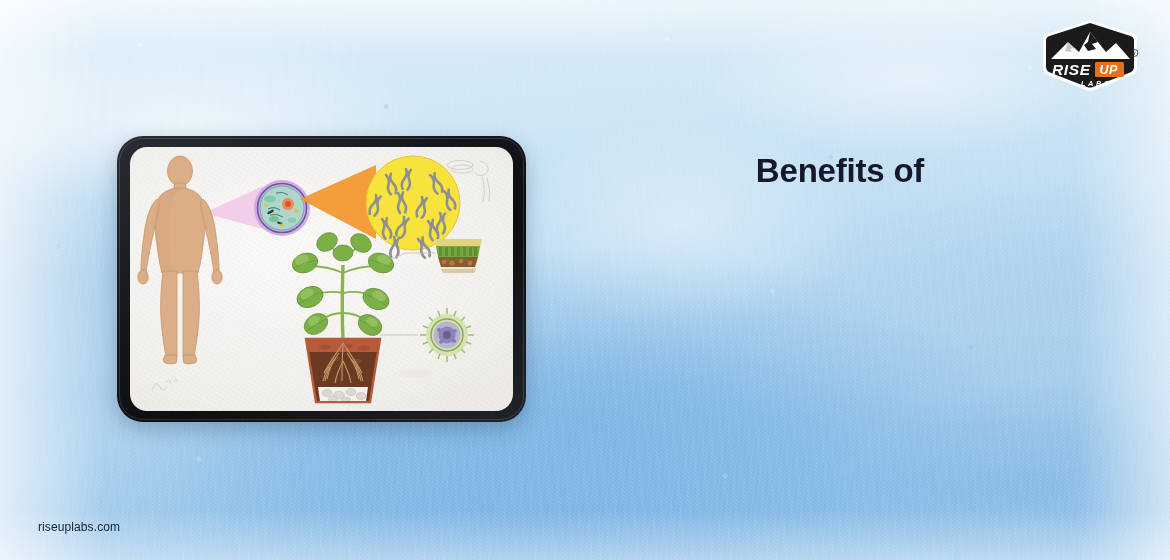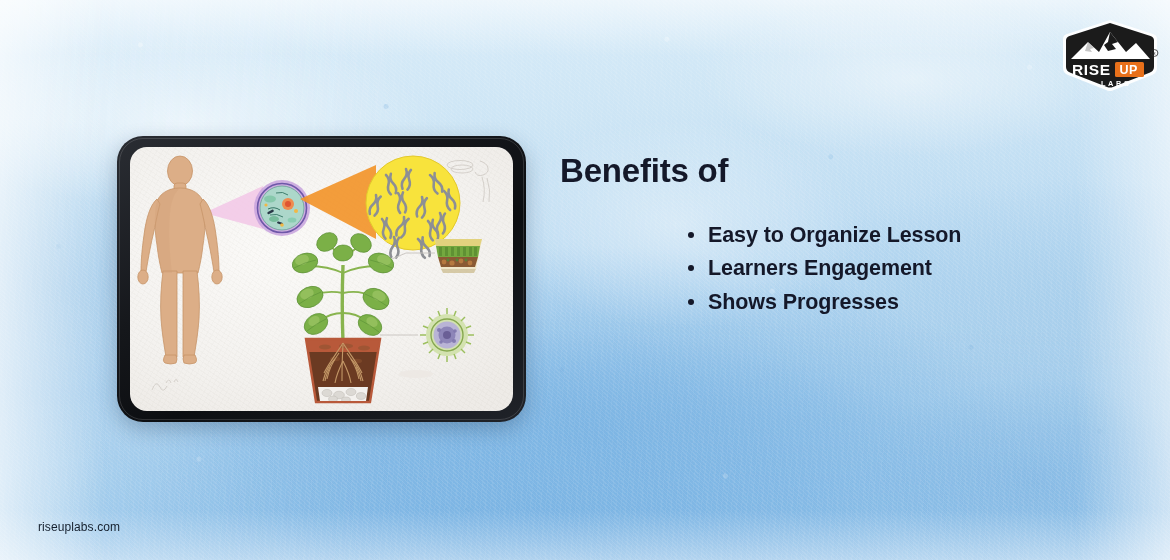--- a/index.html
+++ b/index.html
@@ -66,21 +66,21 @@
   .bg-vig {
     position:absolute; inset:0;
     background:
       linear-gradient(to right,  rgba(255,255,255,.62) 0, rgba(255,255,255,0) 9%),
       linear-gradient(to left,   rgba(255,255,255,.55) 0, rgba(255,255,255,0) 8%),
       linear-gradient(to bottom, rgba(255,255,255,.55) 0, rgba(255,255,255,0) 10%),
       linear-gradient(to top,    rgba(255,255,255,.40) 0, rgba(255,255,255,0) 9%);
   }
 
   
-  .logo { position:absolute; top:18px; right:8px; width:104px; height:76px; }
+  .logo { position:absolute; top:18px; right:28px; width:104px; height:76px;font-style:italic; }
 
   
   .tablet {
     position:absolute; left:117px; top:136px;
     width:409px; height:286px;
     border-radius:26px;
     background:linear-gradient(150deg,#2a2d33 0%,#15171b 38%,#0c0e11 60%,#202329 100%);
     padding:11px 13px;
     box-shadow:0 7px 20px rgba(20,45,75,.28);
   }
@@ -100,21 +100,21 @@
       repeating-linear-gradient(33deg, rgba(160,150,140,.10) 0 1px, rgba(0,0,0,0) 1px 4px),
       repeating-linear-gradient(118deg, rgba(170,160,150,.08) 0 1px, rgba(0,0,0,0) 1px 5px);
   }
   .screen-svg{ position:absolute; inset:0; width:100%; height:100%; }
 
   
   .content{
     position:absolute; left:560px; top:150px; width:560px;
   }
   .title{
-    text-align:left;
+    text-align:center;
     color:#141829;
     font-weight:bold;
     font-size:33px;
     line-height:1.30;
     letter-spacing:-.2px;
   }
   .title .l2{ font-size:34px; display:block; white-space:nowrap; }
   .bullets{
     margin:26px 0 0 124px;
     list-style:none;
@@ -460,20 +460,15 @@
         </g>
       </g>
     </svg>
   </div>
 </div>
 
 <div class="content">
   <h1 class="title">
     <span>Benefits of</span>
   </h1>
-  <ul class="bullets">
-    <li>Easy to Organize Lesson</li>
-    <li>Learners Engagement</li>
-    <li>Shows Progresses</li>
-  </ul>
 </div>
 
 <div class="footer">riseuplabs.com</div>
 
 </body></html>

